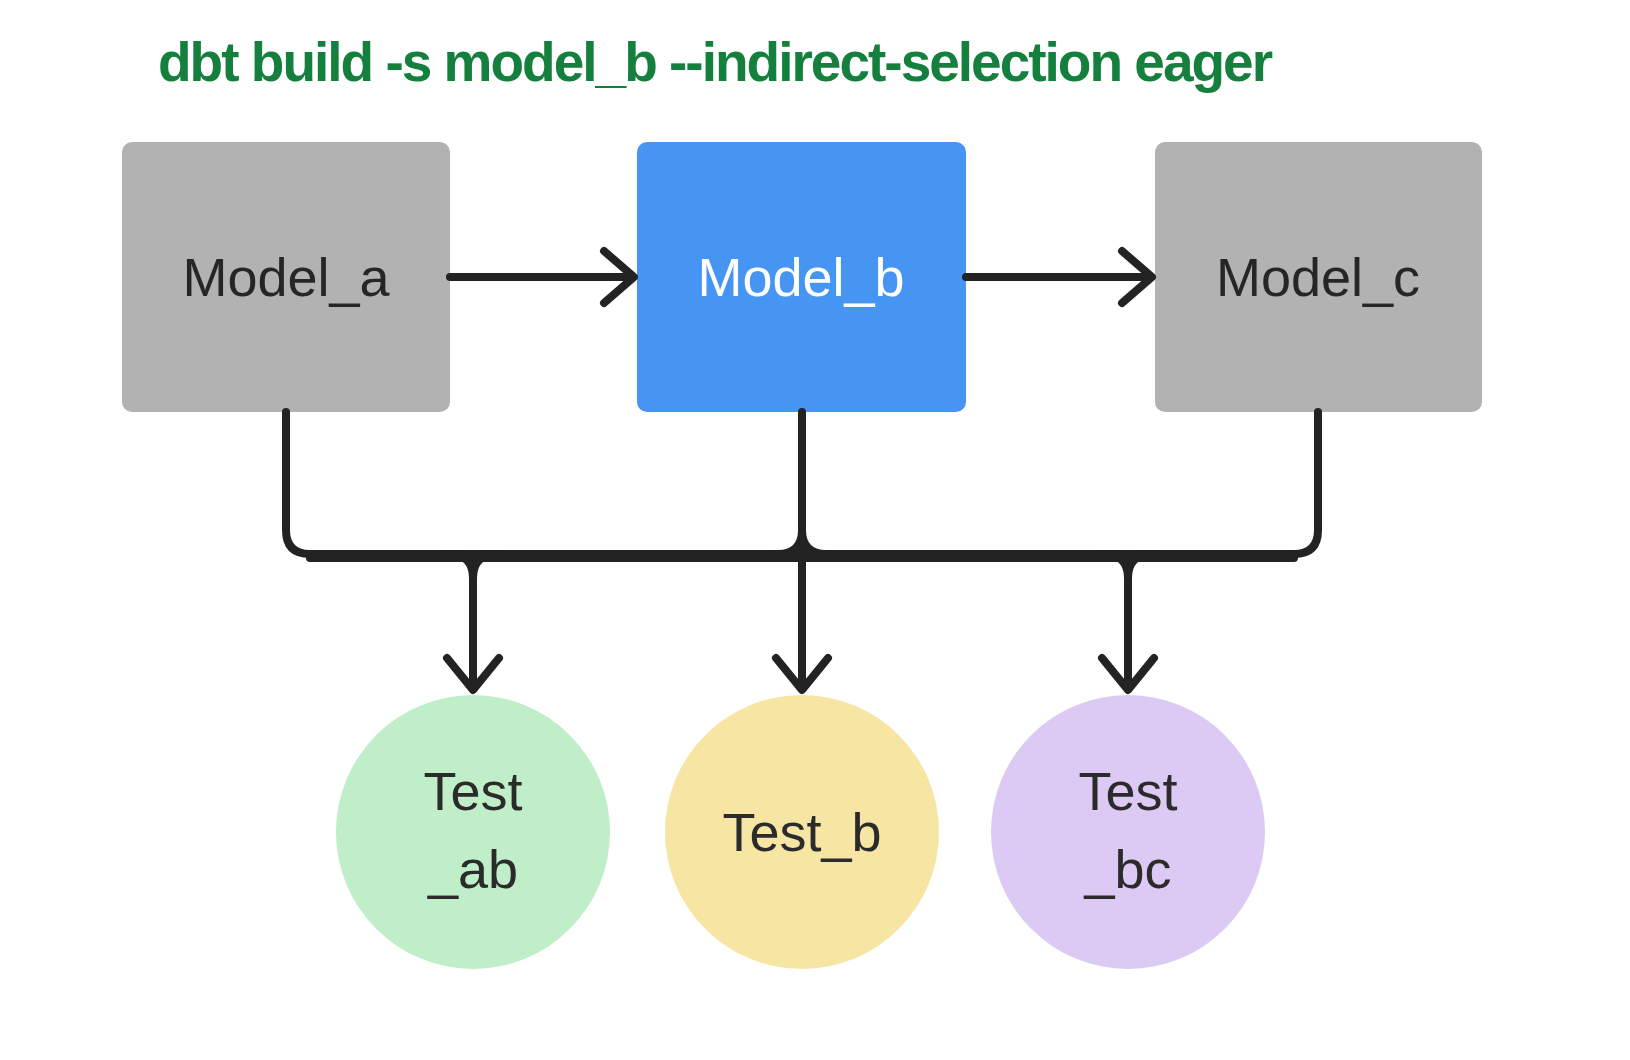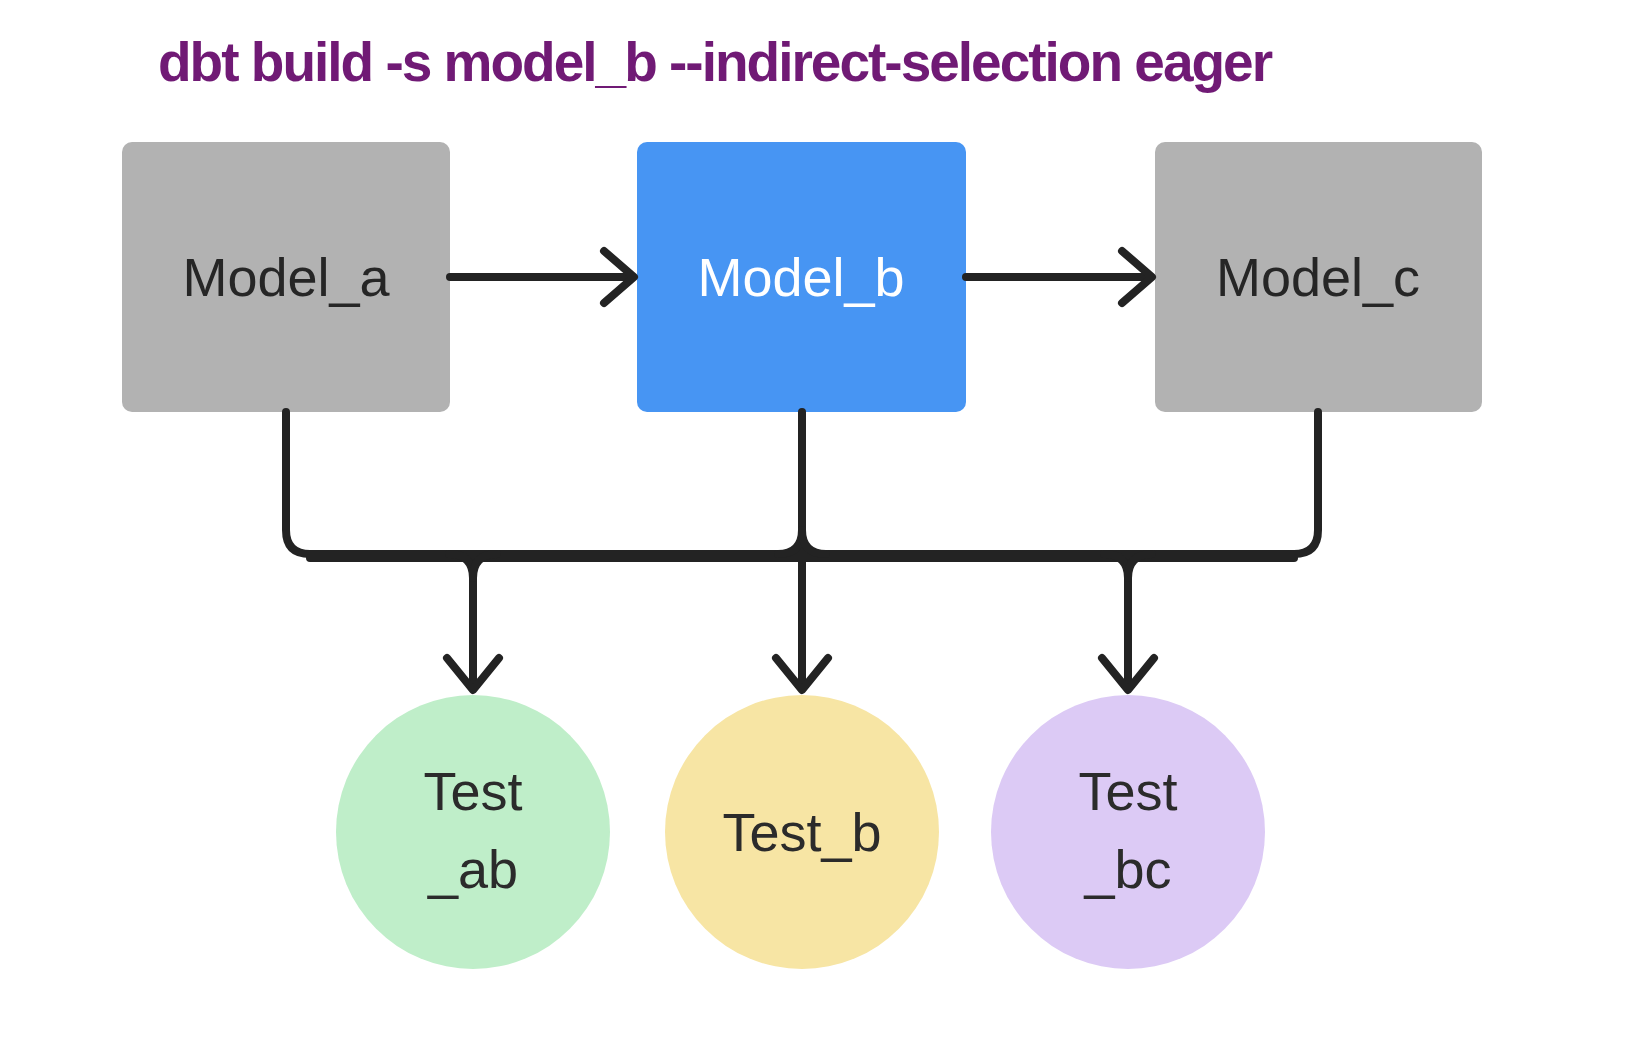--- a/index.html
+++ b/index.html
@@ -11,21 +11,21 @@
     overflow:hidden;
     font-family:"Liberation Sans", sans-serif;
   }
   .title{
     position:absolute;
     left:158px;
     top:30px;
     font-size:55px;
     font-weight:600;
     letter-spacing:-2px;
-    color:#701a75;
+    color:#15803d;
     white-space:pre;
   }
   .diagram-svg{
     position:absolute;
     left:0; top:0;
   }
   .diagram-svg text{
     text-anchor:middle;
     font-family:"Liberation Sans", sans-serif;
     font-size:54px;

